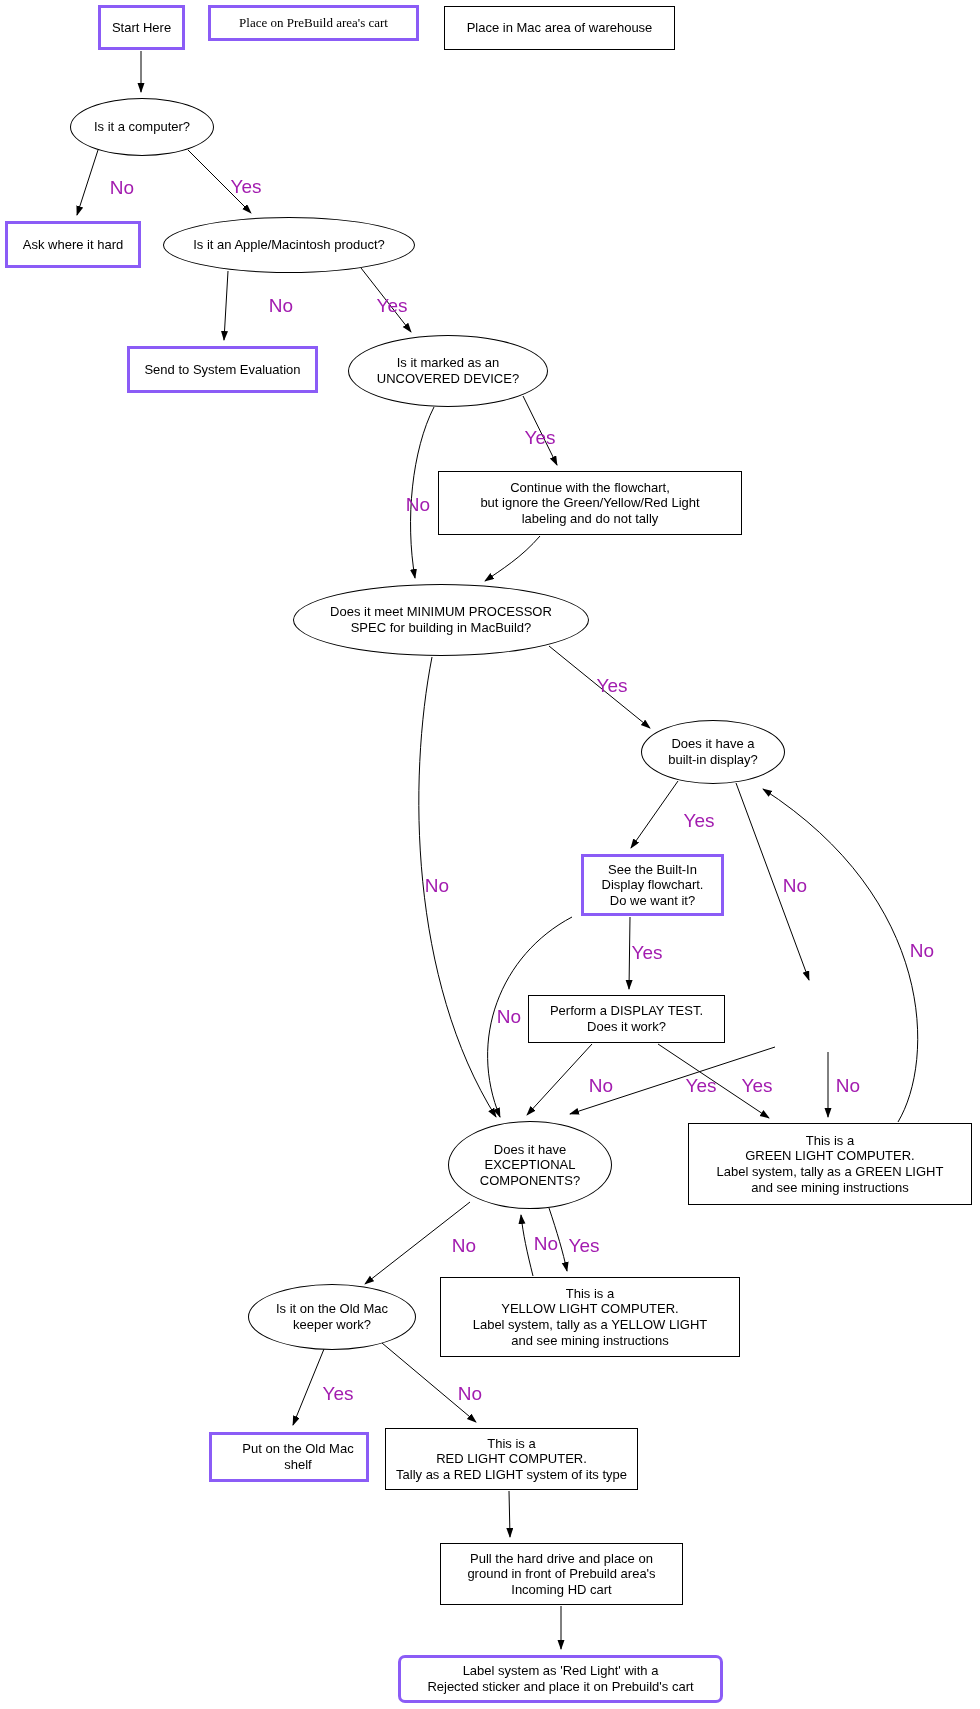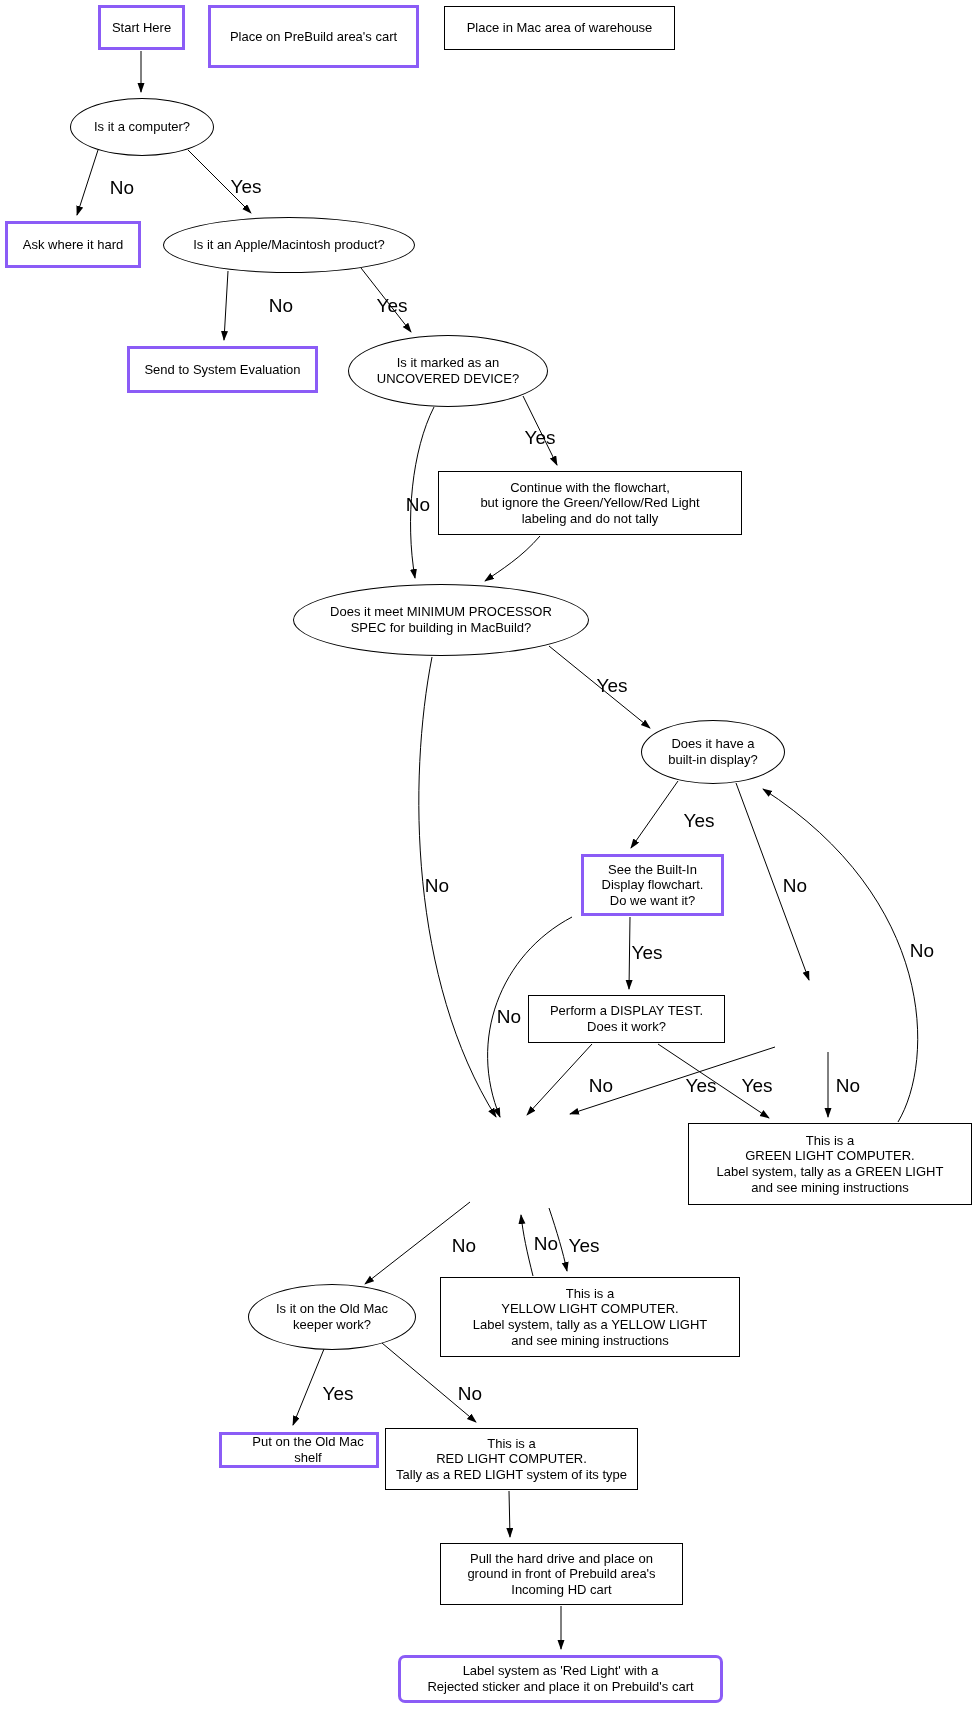--- a/index.html
+++ b/index.html
@@ -23,21 +23,21 @@
     box-sizing:border-box;
     padding:2px;
   }
   .box   { border:1px solid #000; }
   .box.thick { border:3px solid #8b5cf6; }
   .ellipse { border:1px solid #000; border-radius:50%; }
   .edge-label {
     position:absolute;
     transform:translate(-50%,-50%);
     font-size:19px; line-height:1;
-    color:#000000;
+    color:#a21caf;
     white-space:nowrap;
   }
 </style>
 </head>
 <body>
 
 <div id="canvas">
 
   <svg id="edges" width="980" height="1709" viewBox="0 0 980 1709">
     <defs>
@@ -67,51 +67,54 @@
     <path class="edge" marker-end="url(#arrow)" d="M470,1202 L365,1284"></path>
     <path class="edge" marker-end="url(#arrow)" d="M533,1276 C527,1252 523,1234 521,1215"></path>
     <path class="edge" marker-end="url(#arrow)" d="M549,1208 C557,1232 563,1252 567,1271"></path>
     <path class="edge" marker-end="url(#arrow)" d="M324,1349 L293,1425"></path>
     <path class="edge" marker-end="url(#arrow)" d="M382,1343 L476,1422"></path>
     <path class="edge" marker-end="url(#arrow)" d="M509,1491 L510,1537"></path>
     <path class="edge" marker-end="url(#arrow)" d="M561,1606 L561,1649"></path>
   </svg>
 
   <div class="node box thick" style="left:98px;  top:5px;    width:87px;  height:45px;">Start Here</div>
-  <div class="node box thick" style="left:208px; top:5px;    width:211px; height:63px;">Place on PreBuild area's cart</div>
+  <div class="node box thick" style="left:208px; top:5px;    width:211px; height:36px;font-family:Liberation Serif, serif;">Place on PreBuild area's cart</div>
   <div class="node box" style="left:444px; top:6px;    width:231px; height:44px;">Place in Mac area of warehouse</div>
   <div class="node ellipse" style="left:70px;  top:98px;   width:144px; height:58px;">Is it a computer?</div>
   <div class="node box thick" style="left:5px;   top:221px;  width:136px; height:47px;">Ask where it hard</div>
   <div class="node ellipse" style="left:163px; top:217px;  width:252px; height:56px;">Is it an Apple/Macintosh product?</div>
   <div class="node box thick" style="left:127px; top:346px;  width:191px; height:47px;">Send to System Evaluation</div>
   <div class="node ellipse" style="left:348px; top:335px;  width:200px; height:72px;">Is it marked as an
 UNCOVERED DEVICE?</div>
   <div class="node box" style="left:438px; top:471px;  width:304px; height:64px;">Continue with the flowchart,
 but ignore the Green/Yellow/Red Light
 labeling and do not tally</div>
   <div class="node ellipse" style="left:293px; top:584px;  width:296px; height:72px;">Does it meet MINIMUM PROCESSOR
 SPEC for building in MacBuild?</div>
   <div class="node ellipse" style="left:641px; top:720px;  width:144px; height:64px;">Does it have a
 built-in display?</div>
   <div class="node box thick" style="left:581px; top:854px;  width:143px; height:62px;">See the Built-In
 Display flowchart.
 Do we want it?</div>
   <div class="node box" style="left:528px; top:995px;  width:197px; height:48px;">Perform a DISPLAY TEST.
 Does it work?</div>
+  <div class="node ellipse" style="left:448px; top:1121px; width:164px; height:88px;">Does it have
+EXCEPTIONAL
+COMPONENTS?</div>
   <div class="node box" style="left:688px; top:1123px; width:284px; height:82px;">This is a
 GREEN LIGHT COMPUTER.
 Label system, tally as a GREEN LIGHT
 and see mining instructions</div>
   <div class="node box" style="left:440px; top:1277px; width:300px; height:80px;">This is a
 YELLOW LIGHT COMPUTER.
 Label system, tally as a YELLOW LIGHT
 and see mining instructions</div>
   <div class="node ellipse" style="left:248px; top:1284px; width:168px; height:66px;">Is it on the Old Mac
 keeper work?</div>
-  <div class="node box thick" style="left:219px; top:1432px; width:160px; height:36px;padding-left:20px;">Put on the Old Mac shelf</div>
+  <div class="node box thick" style="left:209px; top:1432px; width:160px; height:50px;padding-left:20px;">Put on the Old Mac shelf</div>
   <div class="node box" style="left:385px; top:1428px; width:253px; height:62px;">This is a
 RED LIGHT COMPUTER.
 Tally as a RED LIGHT system of its type</div>
   <div class="node box" style="left:440px; top:1543px; width:243px; height:62px;">Pull the hard drive and place on
 ground in front of Prebuild area's
 Incoming HD cart</div>
   <div class="node box thick" style="left:398px; top:1655px; width:325px; height:48px;border-radius:7px;">Label system as 'Red Light' with a
 Rejected sticker and place it on Prebuild's cart</div>
 
   <span class="edge-label" style="left:122px; top:187px;">No</span>

